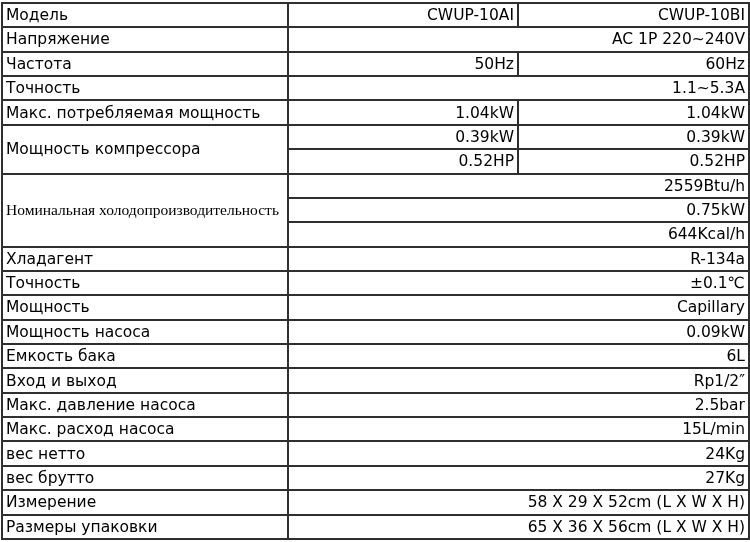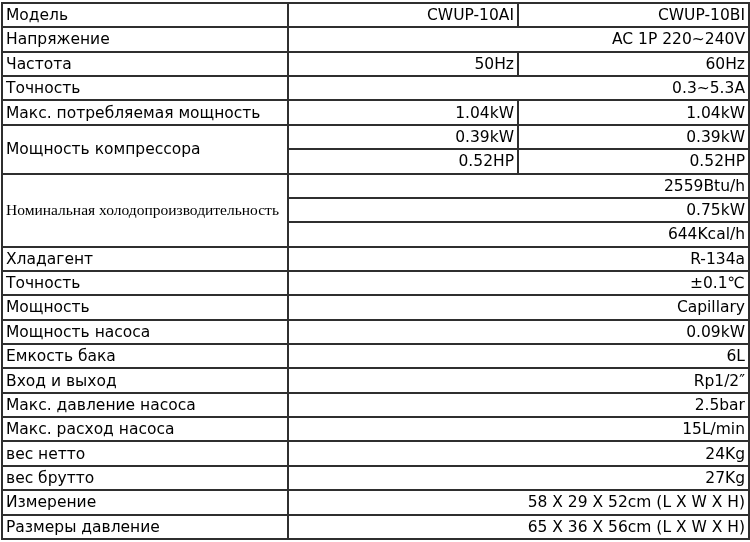--- a/index.html
+++ b/index.html
@@ -77,21 +77,21 @@
     </tr>
 
     <tr>
       <td class="lbl">Частота</td>
       <td class="val">50Hz</td>
       <td class="val">60Hz</td>
     </tr>
 
     <tr>
       <td class="lbl">Точность</td>
-      <td class="val" colspan="2">0.3~5.3A</td>
+      <td class="val" colspan="2">1.1~5.3A</td>
     </tr>
 
     <tr>
       <td class="lbl">Макс. потребляемая мощность</td>
       <td class="val">1.04kW</td>
       <td class="val">1.04kW</td>
     </tr>
 
     <tr>
       <td class="lbl" rowspan="2">Мощность компрессора</td>
@@ -163,18 +163,18 @@
       <td class="lbl">вес брутто</td>
       <td class="val" colspan="2">27Kg</td>
     </tr>
 
     <tr>
       <td class="lbl">Измерение</td>
       <td class="val" colspan="2">58 X 29 X 52cm (L X W X H)</td>
     </tr>
 
     <tr>
-      <td class="lbl">Размеры давление</td>
+      <td class="lbl">Размеры упаковки</td>
       <td class="val" colspan="2">65 X 36 X 56cm (L X W X H)</td>
     </tr>
   </tbody>
     </table>
 </div>
 
 </body></html>

